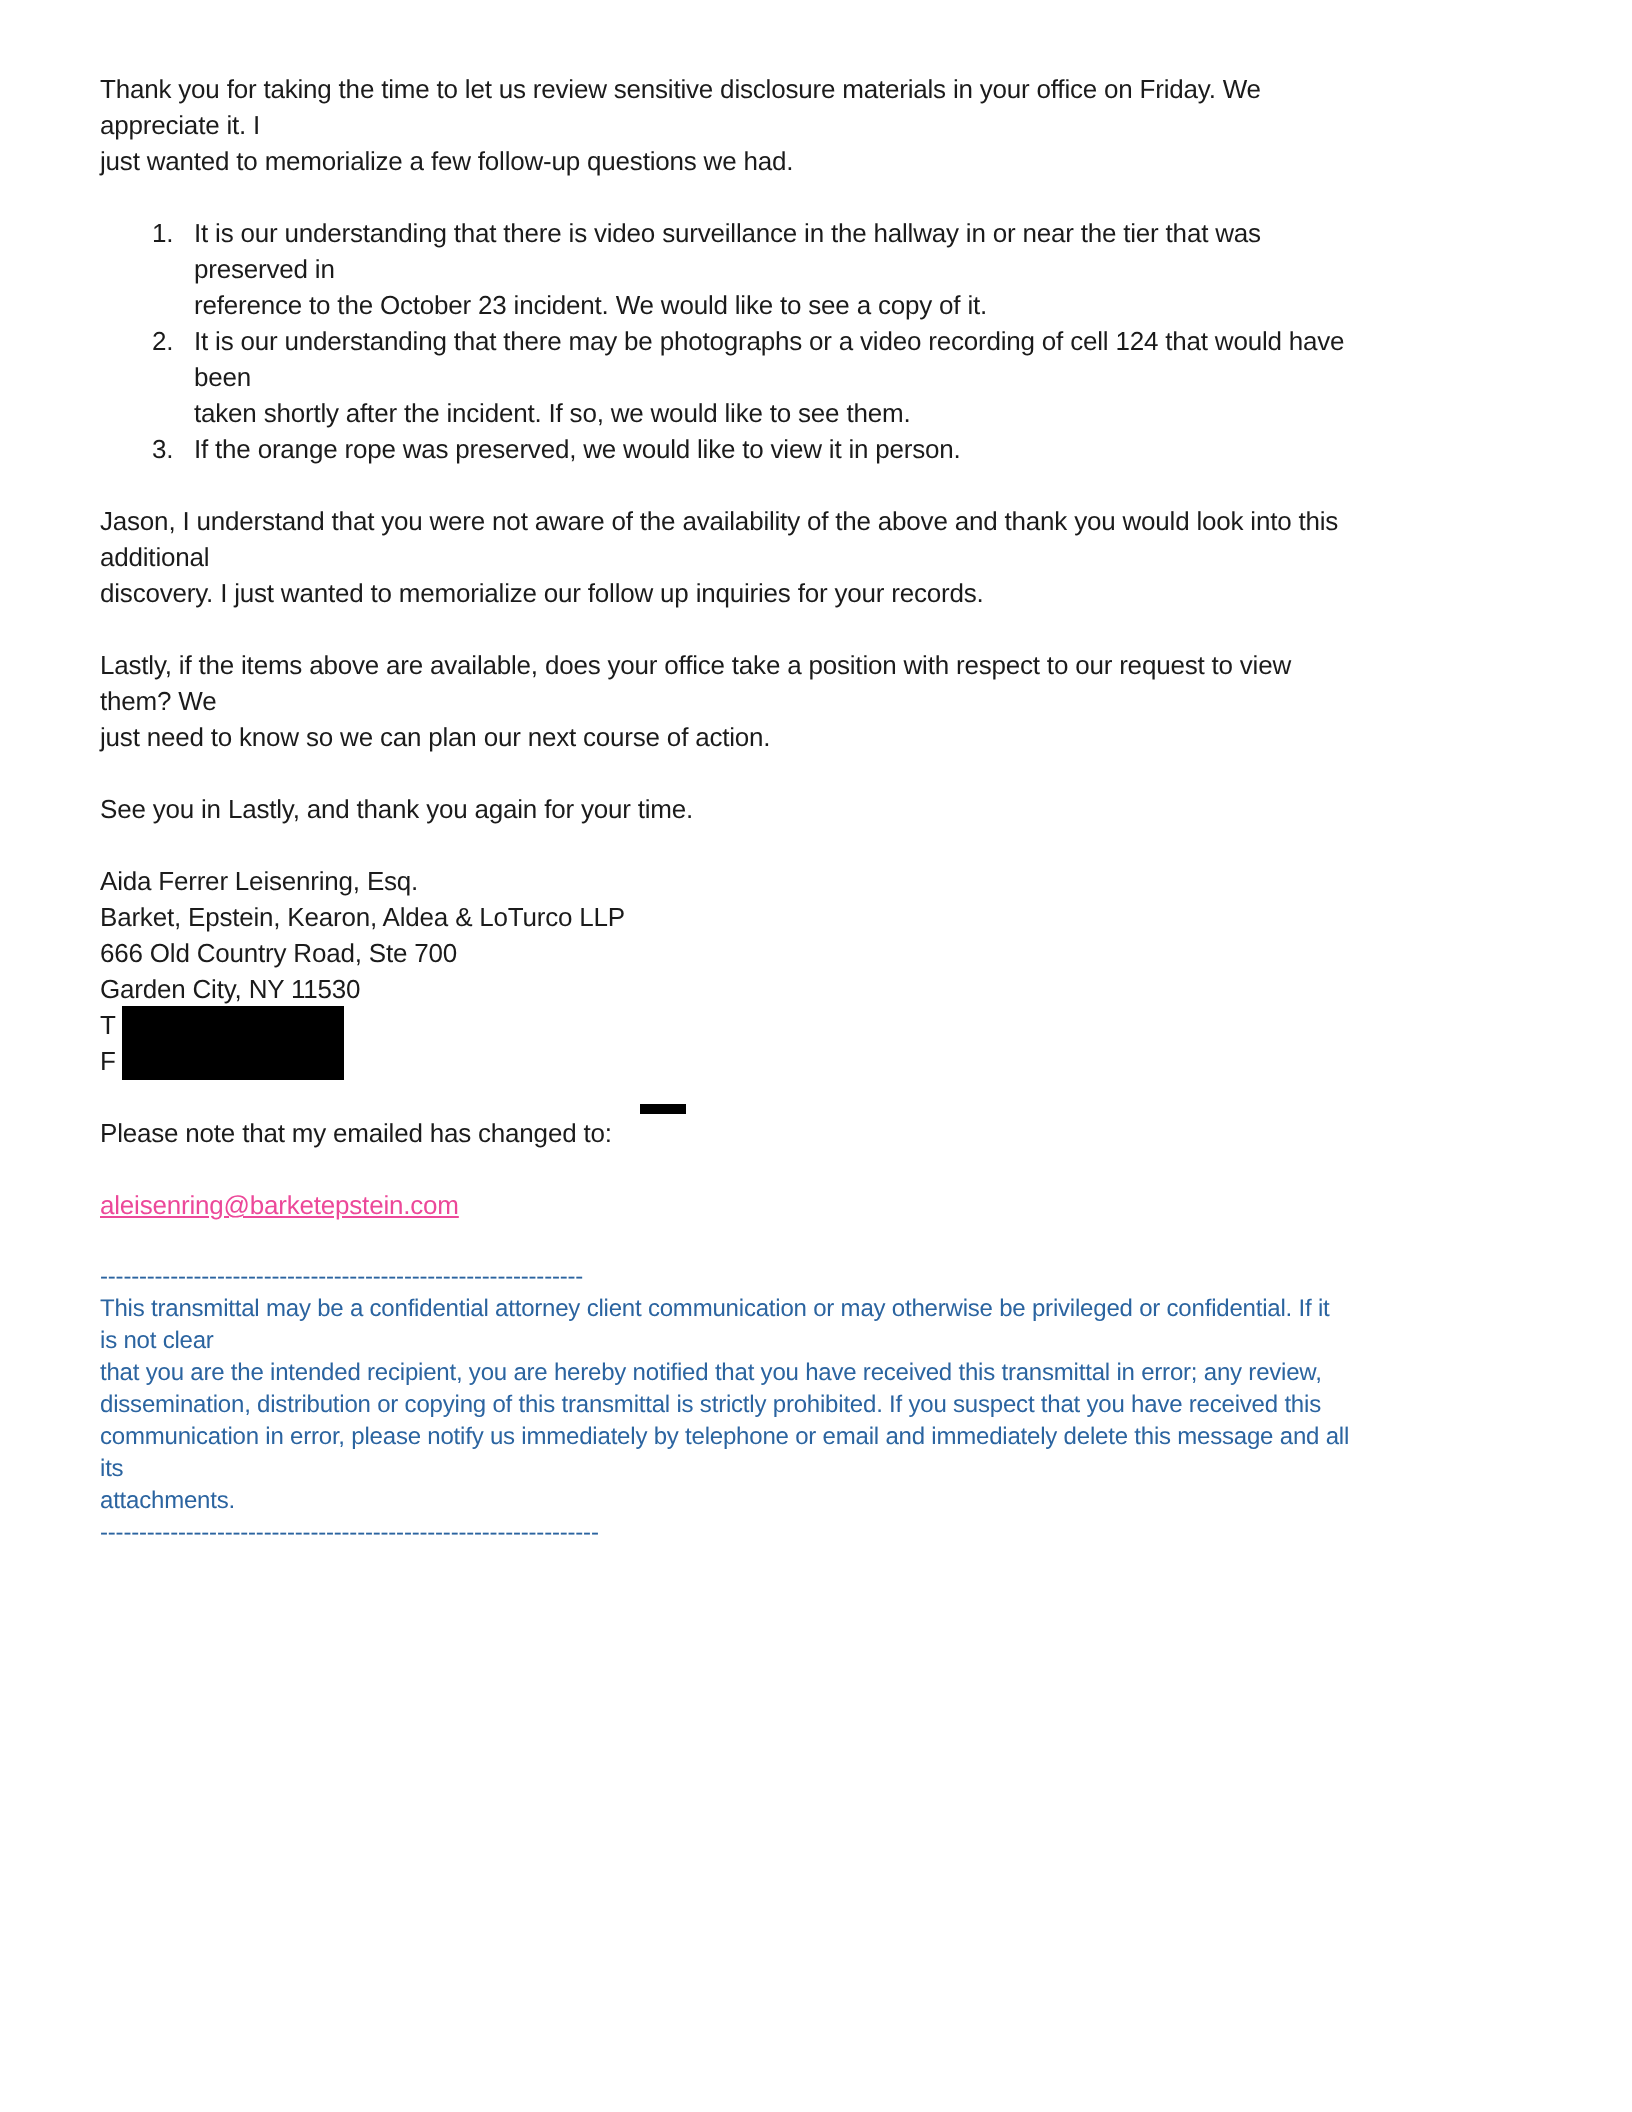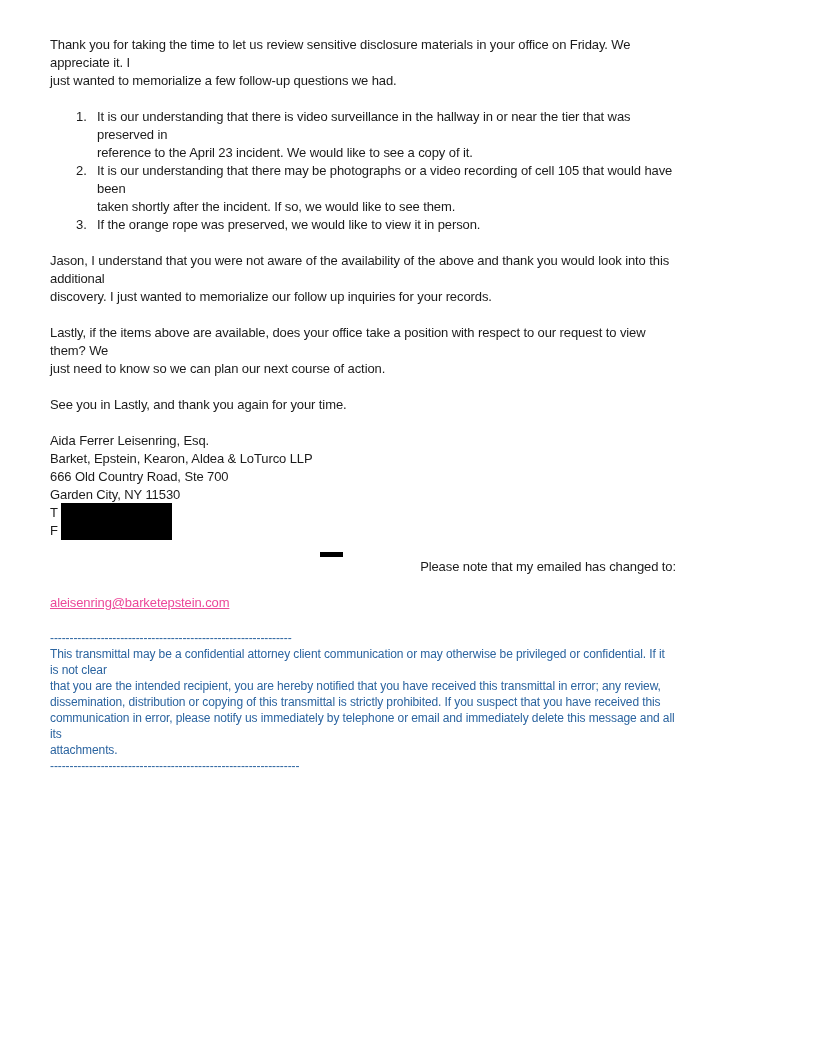--- a/index.html
+++ b/index.html
@@ -54,21 +54,20 @@
     position: absolute;
     left: 11px;
     top: 71px;
     width: 111px;
     height: 37px;
     background: #000000;
   }
   .note {
     position: relative;
     margin: 0 0 18px 0;
-    text-align: right;
   }
   .small-redaction {
     position: absolute;
     left: 270px;
     top: -6px;
     width: 23px;
     height: 5px;
     background: #000000;
   }
   .link-line {
@@ -100,25 +99,25 @@
 
 <div class="page">
 
   <p class="para">Thank you for taking the time to let us review sensitive disclosure materials in your office on Friday. We appreciate it. I
 just wanted to memorialize a few follow-up questions we had.</p>
 
   <div class="qlist">
     <div class="qitem">
       <span class="qnum">1.</span>
       <span class="qtext">It is our understanding that there is video surveillance in the hallway in or near the tier that was preserved in
-reference to the April 23 incident. We would like to see a copy of it.</span>
+reference to the October 23 incident. We would like to see a copy of it.</span>
     </div>
     <div class="qitem">
       <span class="qnum">2.</span>
-      <span class="qtext">It is our understanding that there may be photographs or a video recording of cell 105 that would have been
+      <span class="qtext">It is our understanding that there may be photographs or a video recording of cell 124 that would have been
 taken shortly after the incident. If so, we would like to see them.</span>
     </div>
     <div class="qitem">
       <span class="qnum">3.</span>
       <span class="qtext">If the orange rope was preserved, we would like to view it in person.</span>
     </div>
   </div>
 
   <p class="para">Jason, I understand that you were not aware of the availability of the above and thank you would look into this additional
 discovery. I just wanted to memorialize our follow up inquiries for your records.</p>

